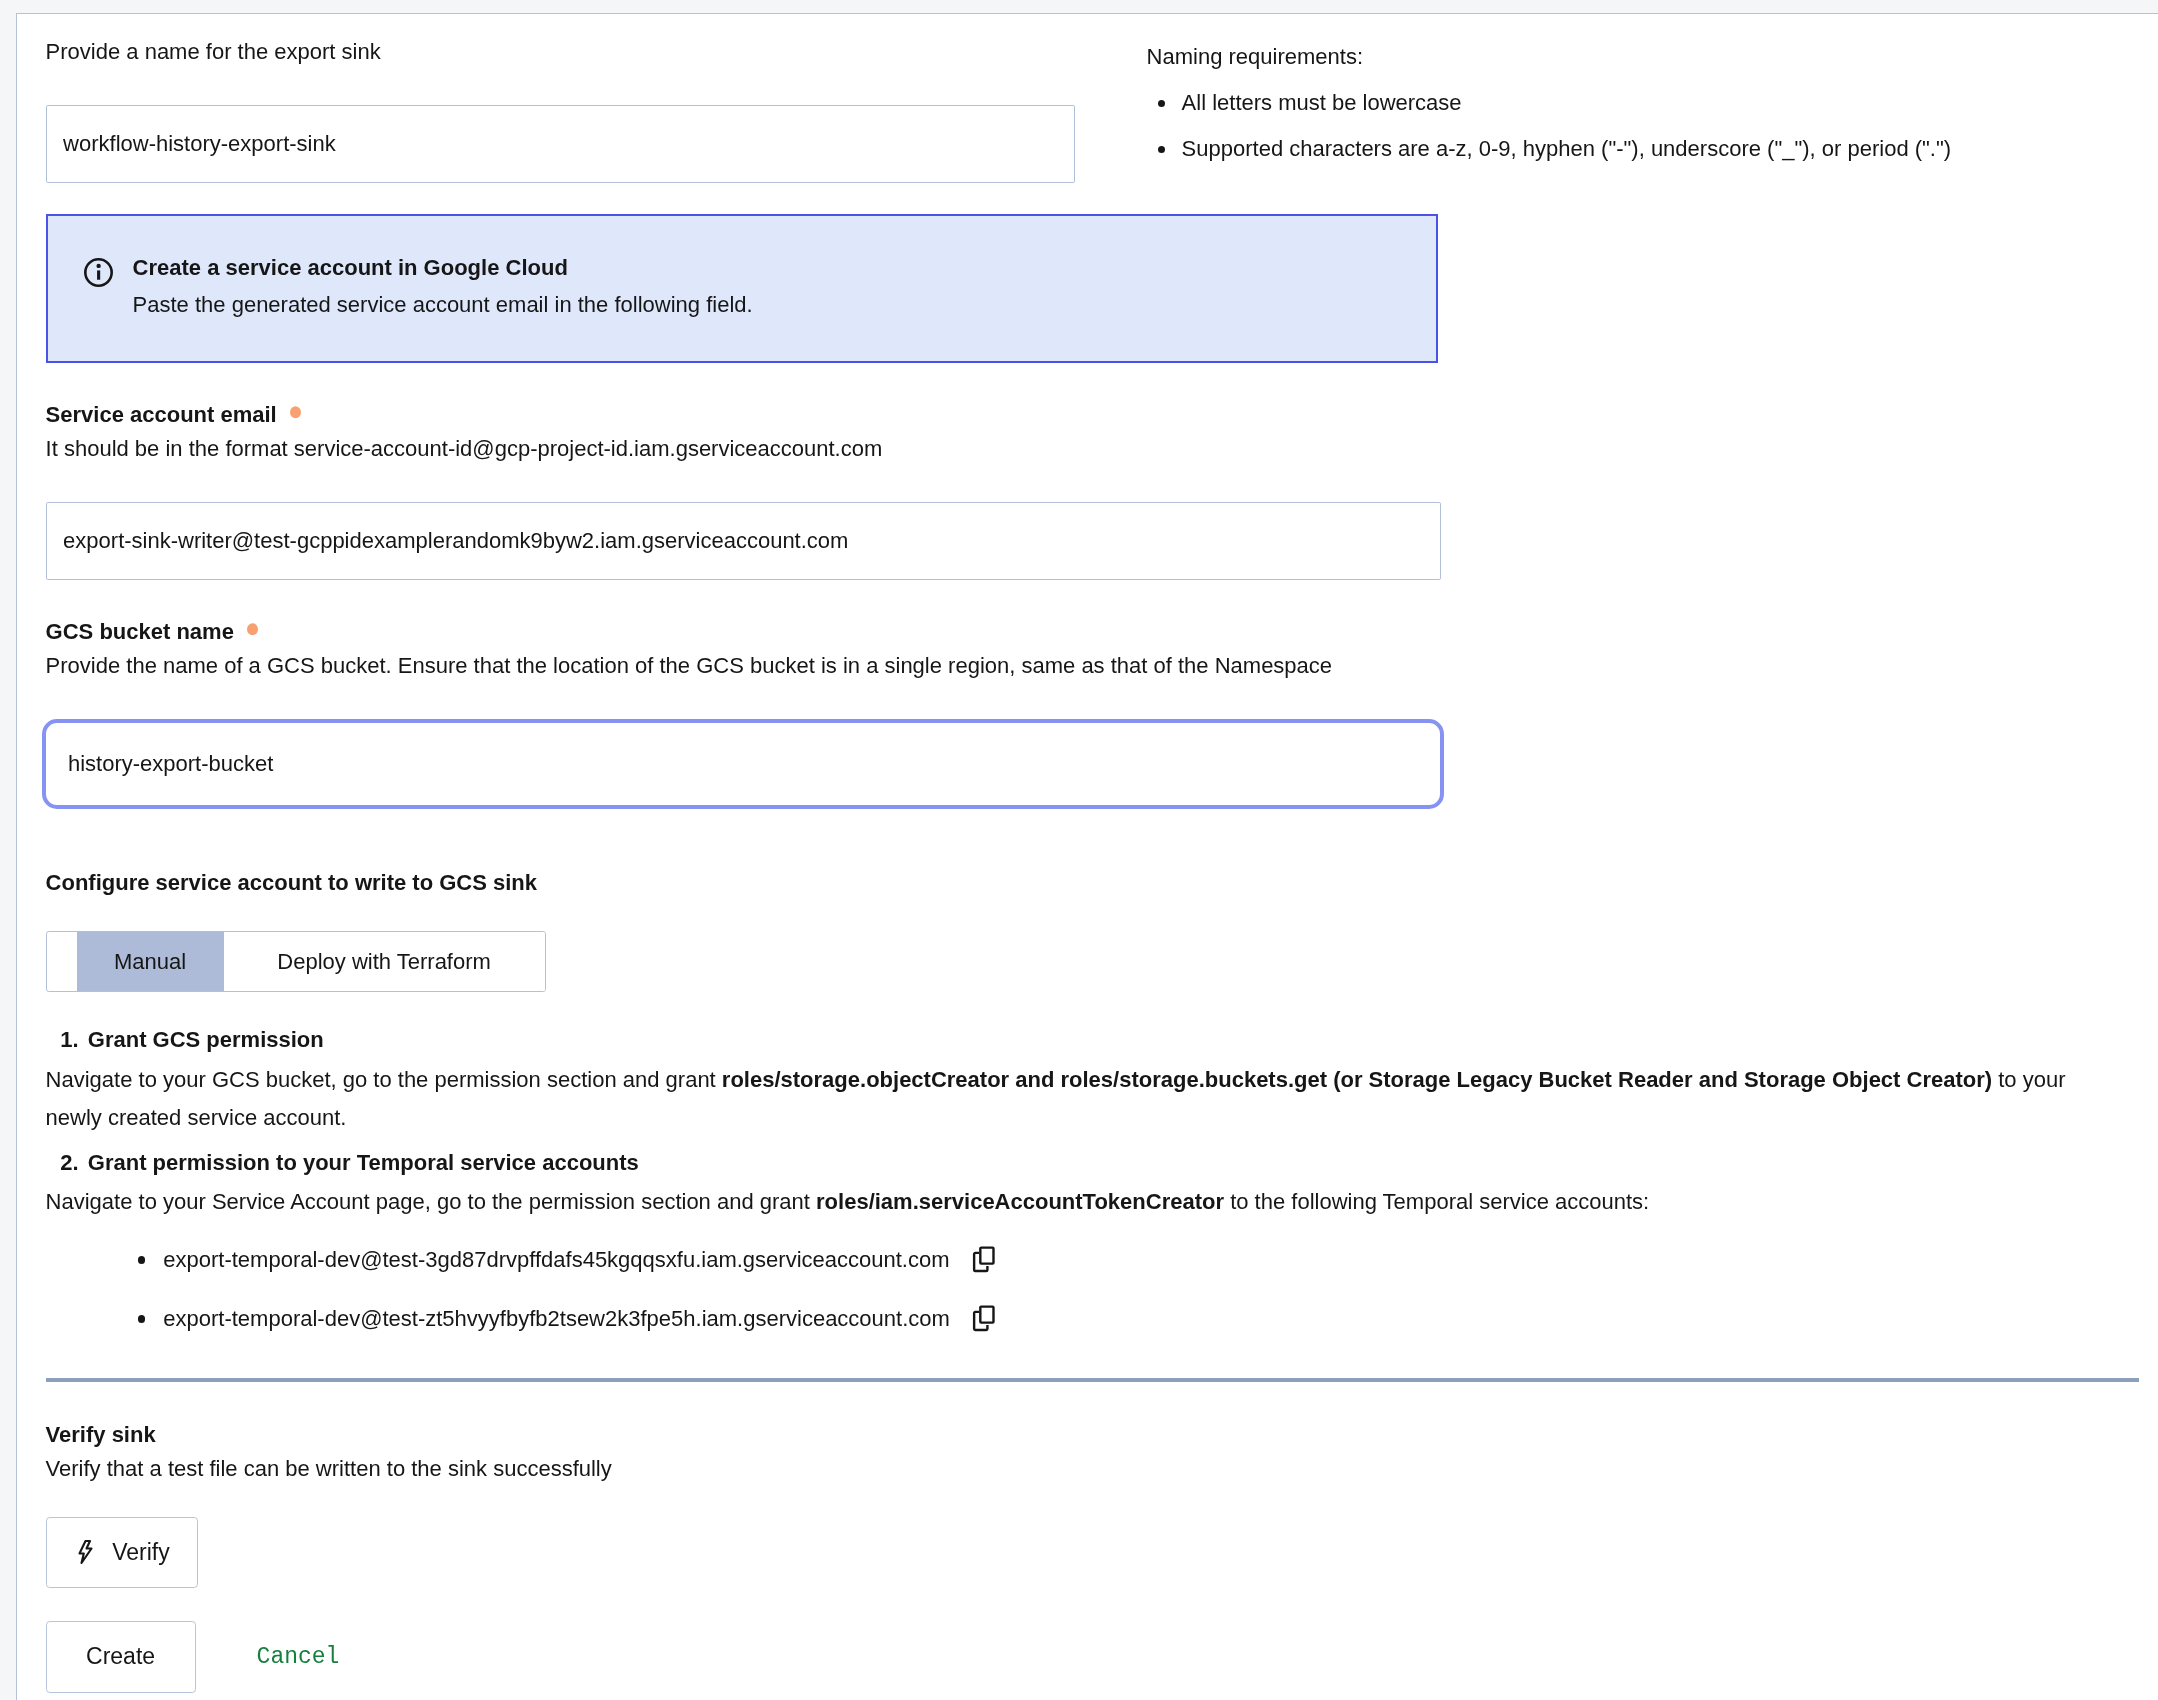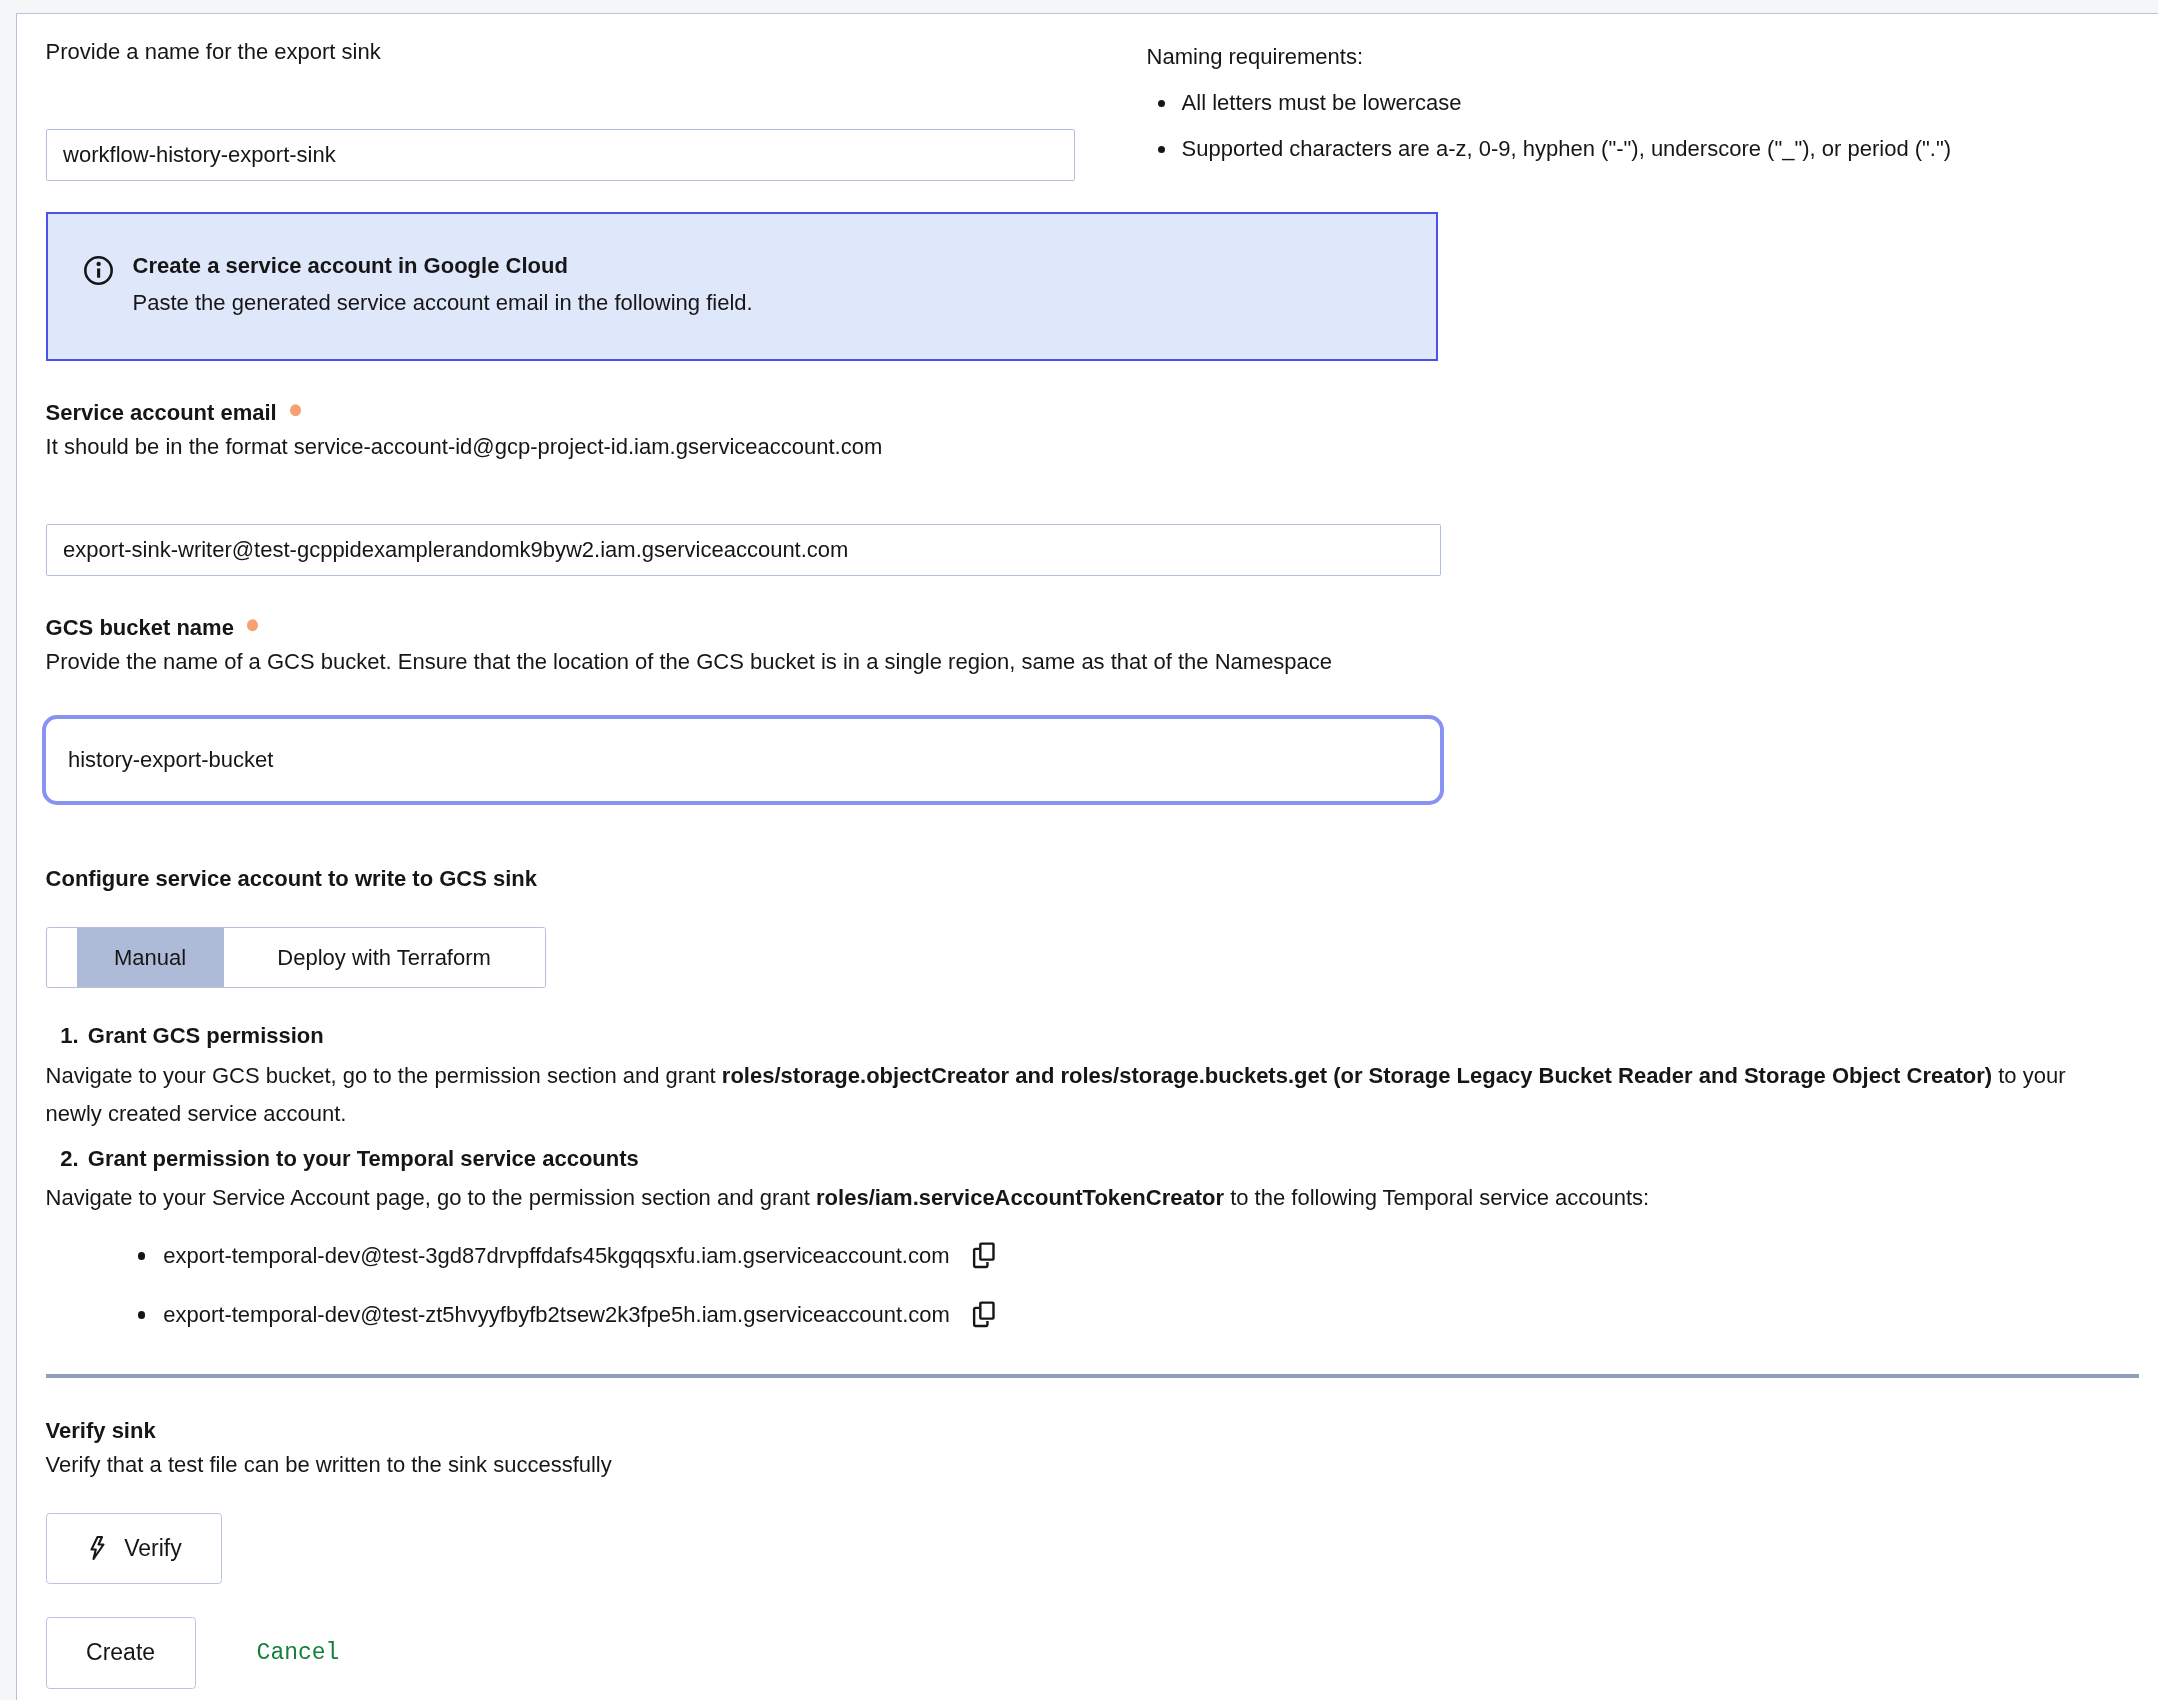--- a/index.html
+++ b/index.html
@@ -28,25 +28,25 @@
   .field-label-row { display: flex; align-items: center; margin-top: 13px; }
   .field-label { font-weight: bold; font-size: 22px; }
   .req-dot {
     width: 11px; height: 12px; border-radius: 50%;
     background: #f7a173; display: inline-block;
     margin-left: 13px; transform: translateY(-2.8px);
   }
   .field-desc { margin-top: 8.3px; font-size: 22px; }
 
   .text-input {
-    display: block; height: 52px; width: 100%;
+    display: block; height: 78px; width: 100%;
     border: 1.8px solid #b1bfd7; background: #fff;
     font-family: "Liberation Sans", sans-serif;
     font-size: 22px; color: #161616;
-    padding: 0 16.5px; margin-top: 64px; border-radius: 1.8px;
+    padding: 0 16.5px; margin-top: 40px; border-radius: 1.8px;
   }
   .name-input { width: 1029px; }
   .wide-input { width: 1395px; }
 
   .focus-wrap {
     margin-top: 40px; margin-left: -3.7px;
     width: 1402px; border: 4.6px solid #8793f3;
     border-radius: 15px; padding: 9px; background: #fff;
   }
   .focus-wrap .text-input {
@@ -107,21 +107,21 @@
   .sa-email { font-size: 22px; }
   .copy-btn { margin-left: 20px; background: none; border: none; cursor: pointer; padding: 0; display: flex; }
   .copy-btn svg { width: 27.5px; height: 30px; display: block; }
 
   .divider { margin-top: 44px; width: 2093px; height: 3.7px; background: #8ca0be; }
 
   .verify-title { margin-top: 40px; font-weight: bold; font-size: 22px; }
   .verify-desc { margin-top: 8.3px; font-size: 22px; }
 
   .verify-btn {
-    margin-top: 35px; width: 176px; height: 71px;
+    margin-top: 35px; width: 152px; height: 71px;
     background: #fff; border: 1.8px solid #b8c4da; border-radius: 3.7px;
     display: flex; align-items: center; justify-content: center; gap: 14.7px;
     font-family: "Liberation Sans", sans-serif; font-size: 23px; color: #161616;
     cursor: pointer;
   }
   .verify-btn svg { width: 24px; height: 26px; }
 
   .bottom-row { margin-top: 33px; display: flex; align-items: center; }
   .create-btn {
     width: 150px; height: 72px; background: #fff;

